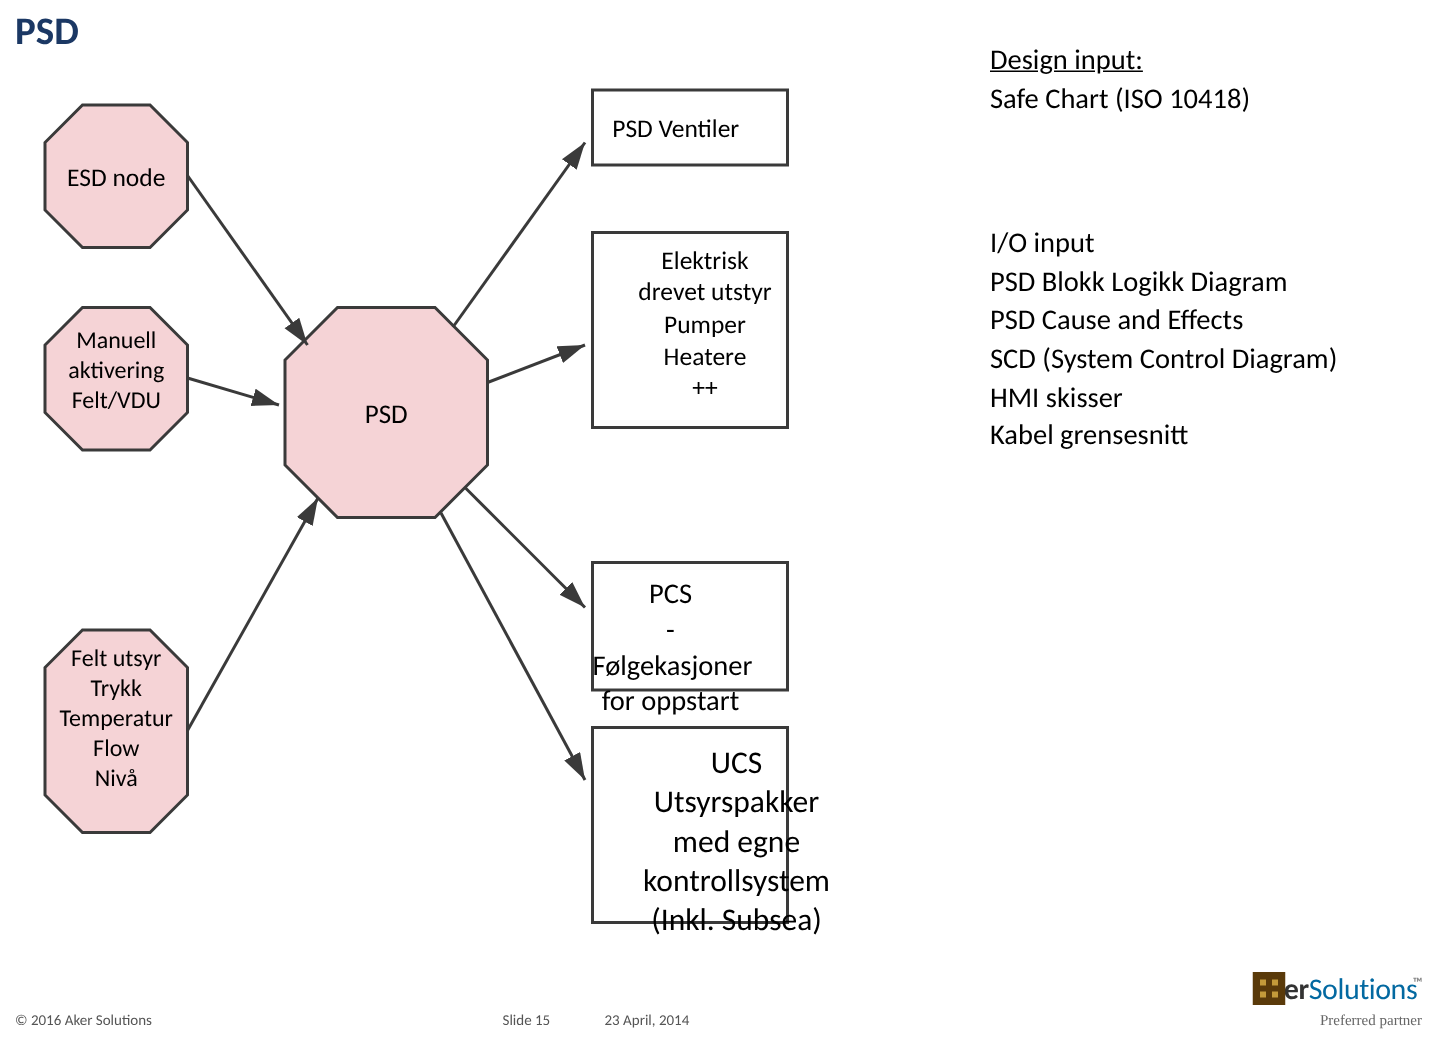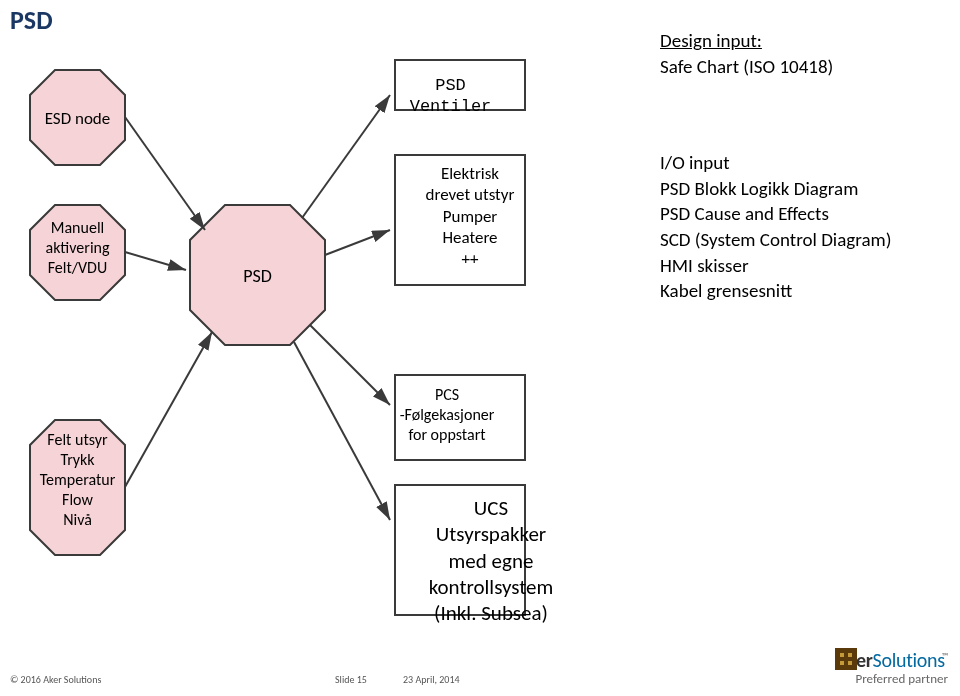--- a/index.html
+++ b/index.html
@@ -56,21 +56,21 @@
     position: absolute;
     bottom: 10px;
     left: 0;
     width: 960px;
     font-size: 10px;
     color: #555;
   }
   .footer .copyright { position: absolute; left: 10px; bottom: 0; }
   .footer .slidenum { position: absolute; left: 335px; bottom: 0; }
   .footer .date { position: absolute; left: 403px; bottom: 0; }
-  .footer .preferred { position: absolute; right: 12px; bottom: 0; font-size: 13px; color: #666; }
+  .footer .preferred { position: absolute; right: 12px; bottom: 0; font-size: 10px; color: #666; font-family: Liberation Serif, serif; }
   .logo {
     position: absolute;
     right: 12px;
     bottom: 24px;
     font-size: 20px;
     font-weight: 700;
     color: #333;
     letter-spacing: -0.3px;
     display: flex;
     align-items: center;
@@ -120,27 +120,27 @@
 <div class="shape-label" style="left:40px; top:108px; width:75px;">ESD node</div>
 <div class="shape-label" style="left:15px; top:218px; width:125px; white-space:pre-line; font-size:16px;">Manuell
 aktivering
 Felt/VDU</div>
 <div class="shape-label" style="left:15px; top:430px; width:125px; white-space:pre-line; font-size:16px;">Felt utsyr
 Trykk
 Temperatur
 Flow
 Nivå</div>
 <div class="shape-label" style="left:190px; top:265px; width:135px; font-size:18px;">PSD</div>
-<div class="shape-label" style="left:395px; top:75px; width:111px;font-family:Liberation Mono, monospace;">PSD Ventiler</div>
+<div class="shape-label" style="left:395px; top:75px; width:111px;">PSD Ventiler</div>
 <div class="shape-label" style="left:395px; top:163px; width:150px; white-space:pre-line;">Elektrisk
 drevet utstyr
 Pumper
 Heatere
 ++</div>
-<div class="shape-label" style="left:395px; top:385px; width:104px; white-space:pre-line; font-size:16px;">PCS
+<div class="shape-label" style="left:395px; top:385px; width:104px; white-space:pre-line; font-size:19px;">PCS
 -Følgekasjoner
 for oppstart</div>
 <div class="shape-label" style="left:418px; top:495px; width:146px; white-space:pre-line; font-size:21px;">UCS
 Utsyrspakker
 med egne
 kontrollsystem
 (Inkl. Subsea)</div>
 
 <div class="right-text" style="left:660px; top:28px;">
   <div style="text-decoration: underline;">Design input:</div>

